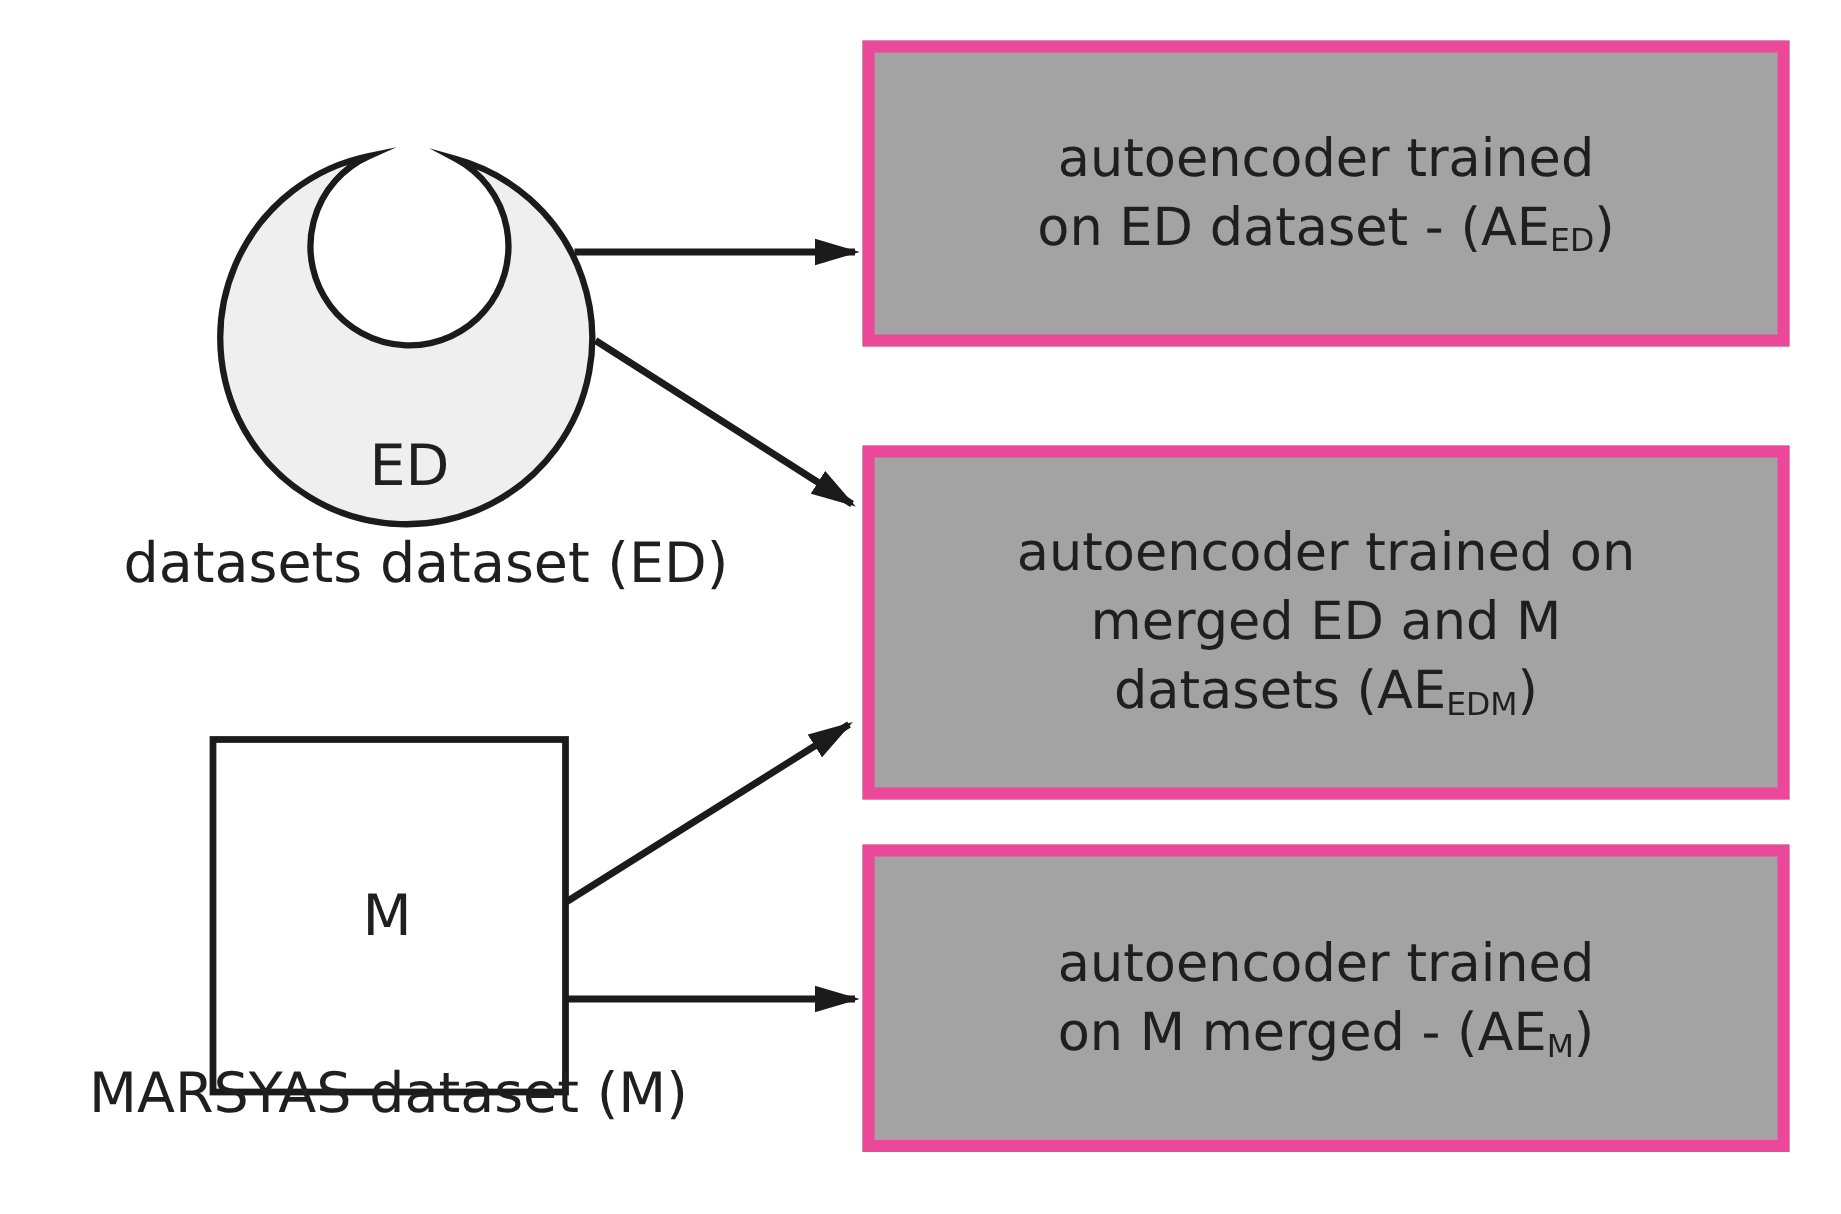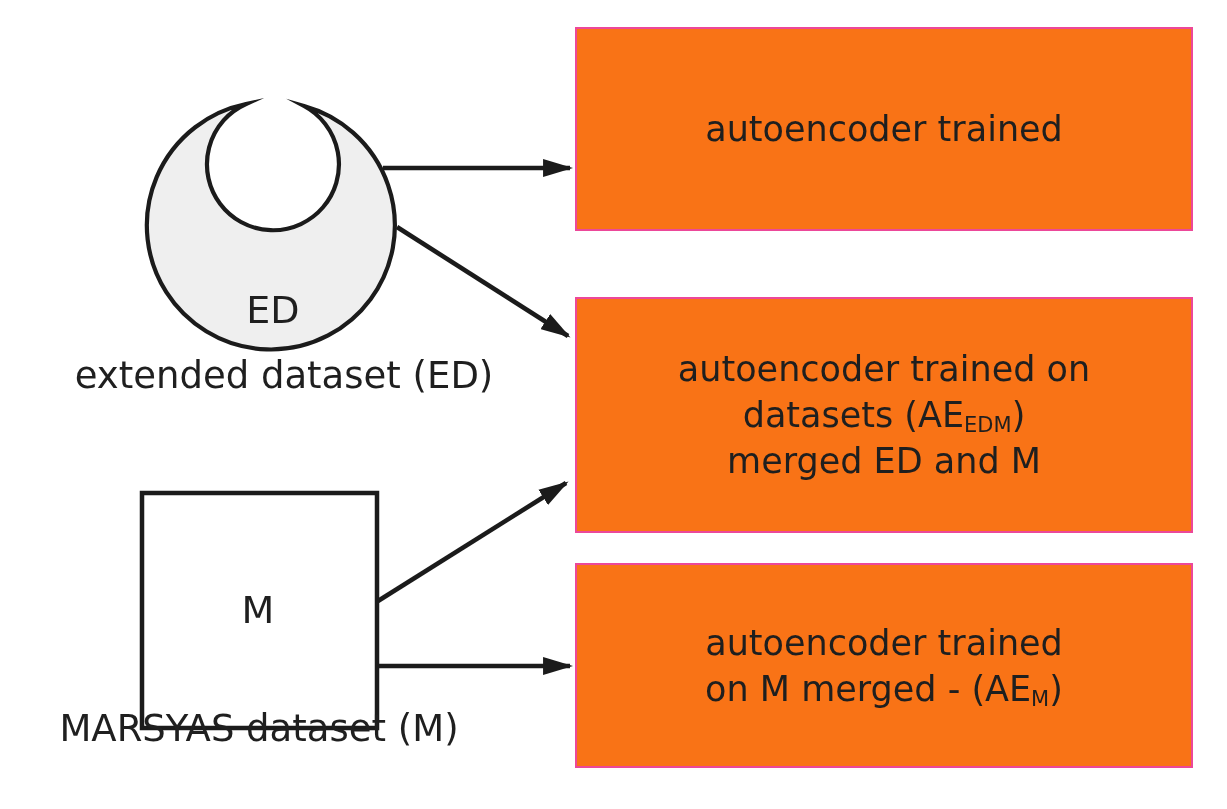--- a/index.html
+++ b/index.html
@@ -21,22 +21,22 @@
     left: 0;
     top: 0;
     width: 1227px;
     height: 809px;
   }
   .ae-box {
     position: absolute;
     left: 575px;
     width: 618px;
     box-sizing: border-box;
-    border: 2px solid #ec4899;
-    background: #f97316;
+    border: 8px solid #ec4899;
+    background: #a3a3a3;
     display: flex;
     flex-direction: column;
     justify-content: center;
     align-items: center;
     text-align: center;
     font-size: 35px;
     line-height: 46px;
     color: #1f1f1f;
   }
   #box-ae-ed  { top: 27px;  height: 204px; }
@@ -86,31 +86,32 @@
 
     <line x1="383" y1="168" x2="570" y2="168" stroke="#1b1b1b" stroke-width="4.6" marker-end="url(#ah)"></line>
     <line x1="397" y1="227" x2="568" y2="336" stroke="#1b1b1b" stroke-width="4.6" marker-end="url(#ah)"></line>
     <line x1="378" y1="601" x2="566" y2="483" stroke="#1b1b1b" stroke-width="4.6" marker-end="url(#ah)"></line>
     <line x1="378" y1="666" x2="570" y2="666" stroke="#1b1b1b" stroke-width="4.6" marker-end="url(#ah)"></line>
   </svg>
 
   <div id="label-ed" class="symbol-label">ED</div>
   <div id="label-m" class="symbol-label">M</div>
 
-  <div id="caption-ed" class="dataset-caption">extended dataset (ED)</div>
+  <div id="caption-ed" class="dataset-caption">datasets dataset (ED)</div>
   <div id="caption-m" class="dataset-caption">MARSYAS dataset (M)</div>
 
   <div id="box-ae-ed" class="ae-box">
     <div>autoencoder trained</div>
+    <div><span>on ED dataset - (AE</span><sub>ED</sub><span>)</span></div>
   </div>
 
   <div id="box-ae-edm" class="ae-box">
     <div>autoencoder trained on</div>
+    <div>merged ED and M</div>
     <div><span>datasets (AE</span><sub>EDM</sub><span>)</span></div>
-    <div>merged ED and M</div>
   </div>
 
   <div id="box-ae-m" class="ae-box">
     <div>autoencoder trained</div>
     <div><span>on M merged - (AE</span><sub>M</sub><span>)</span></div>
   </div>
 
 </div>
 
 </body></html>

